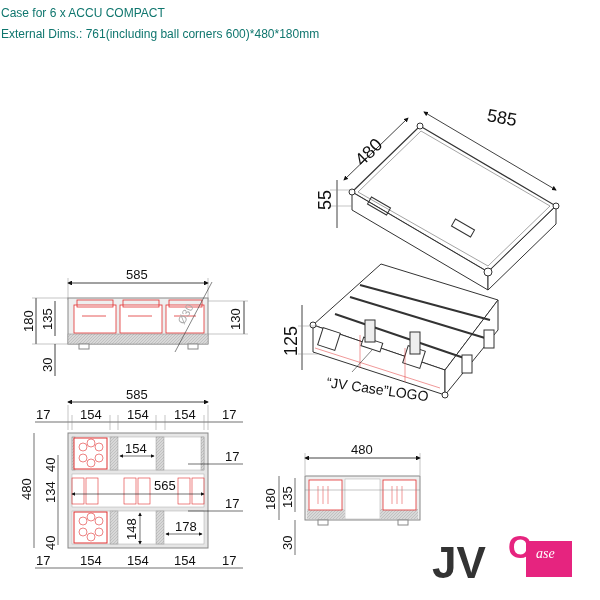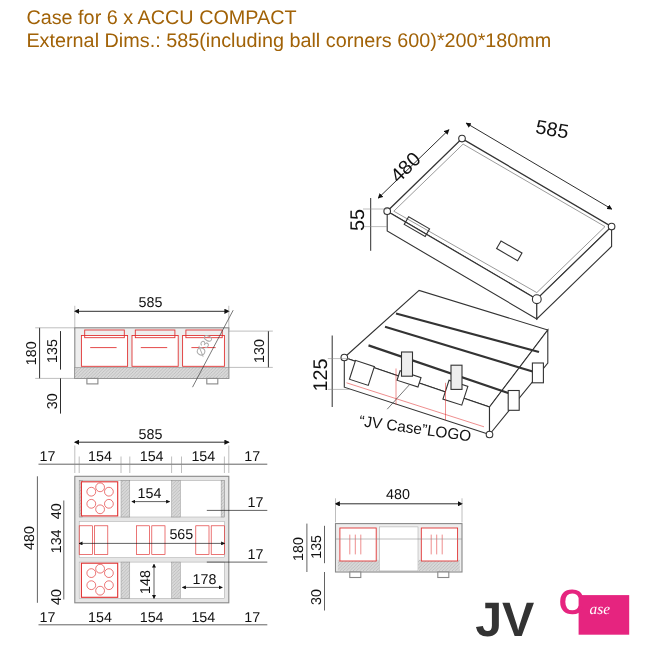--- a/index.html
+++ b/index.html
@@ -1,29 +1,29 @@
 <!DOCTYPE html>
 <html><head>
 <meta charset="utf-8">
 <style>
   html,body{margin:0;padding:0;background:#fff;}
   body{width:600px;height:600px;position:relative;overflow:hidden;font-family:"Liberation Sans",sans-serif;}
-  .title{position:absolute;left:24px;font-size:18px;color:#a16207;white-space:nowrap;}
+  .title{position:absolute;left:1px;font-size:12px;color:#0f766e;white-space:nowrap;}
   #t1{top:6px;}
   #t2{top:27px;}
   svg{position:absolute;left:0;top:0;}
   .dim{font-family:"Liberation Sans",sans-serif;fill:#111;}
   .logo-jv{font-family:"Liberation Sans",sans-serif;font-weight:bold;}
   .logo-case{font-family:"Liberation Serif",serif;font-style:italic;}
 </style>
 </head>
 <body>
 
 <div class="title" id="t1">Case for 6 x ACCU COMPACT</div>
-<div class="title" id="t2">External Dims.: 585(including ball corners 600)*200*180mm</div>
+<div class="title" id="t2">External Dims.: 761(including ball corners 600)*480*180mm</div>
 
 <svg width="600" height="600" viewBox="0 0 600 600">
   <defs>
     <marker id="ar" markerWidth="6" markerHeight="6" refX="5" refY="3" orient="auto">
       <path d="M0,0 L6,3 L0,6 z" fill="#111"></path>
     </marker>
     <marker id="al" markerWidth="6" markerHeight="6" refX="1" refY="3" orient="auto">
       <path d="M6,0 L0,3 L6,6 z" fill="#111"></path>
     </marker>
     <pattern id="hatch" width="3" height="3" patternUnits="userSpaceOnUse">

